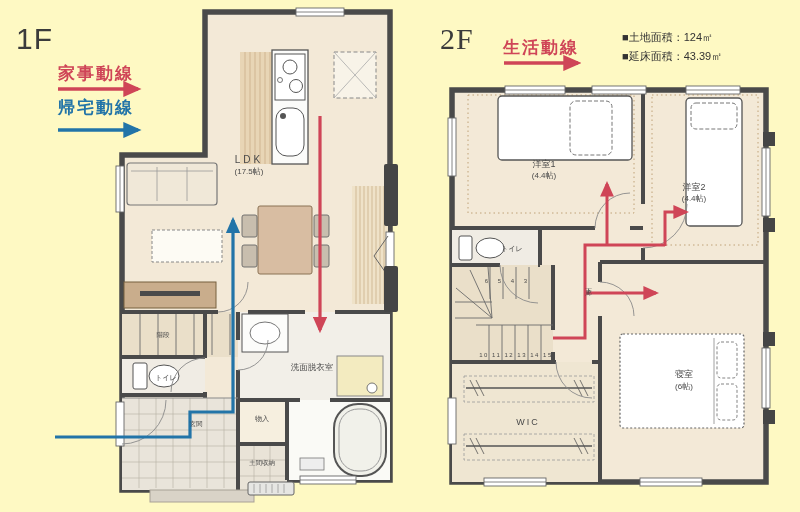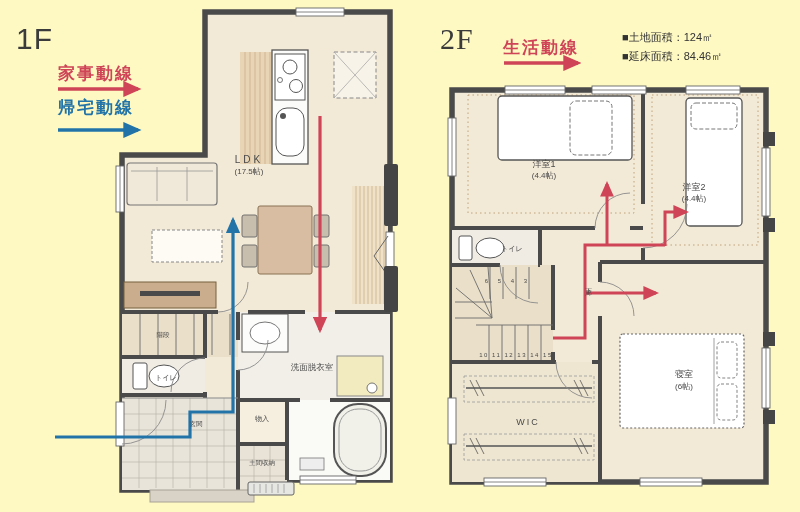--- a/index.html
+++ b/index.html
@@ -27,21 +27,21 @@
 <div class="canvas">
 
   <div class="abs floor-title" style="left:16px;top:22px;">1F</div>
   <div class="abs legend-label blue" style="left:58px;top:96px;">帰宅動線</div>
   <div class="abs legend-label red" style="left:58px;top:62px;">家事動線</div>
 
   <div class="abs floor-title" style="left:440px;top:22px;font-family:Liberation Serif, serif;">2F</div>
   <div class="abs legend-label red" style="left:503px;top:36px;">生活動線</div>
   <div class="abs info" style="left:622px;top:28px;">
     <div>■土地面積：124㎡</div>
-    <div>■延床面積：84.46㎡</div>
+    <div>■延床面積：43.39㎡</div>
   </div>
 
   <svg width="800" height="512" viewBox="0 0 800 512">
     <defs>
       <marker id="ar" markerWidth="5.2" markerHeight="4.6" refX="4.2" refY="2.3" orient="auto">
         <path d="M0,0 L5.2,2.3 L0,4.6 Z" fill="#cf4557"></path>
       </marker>
       <marker id="ab" markerWidth="5.2" markerHeight="4.6" refX="4.2" refY="2.3" orient="auto">
         <path d="M0,0 L5.2,2.3 L0,4.6 Z" fill="#2274a8"></path>
       </marker>

